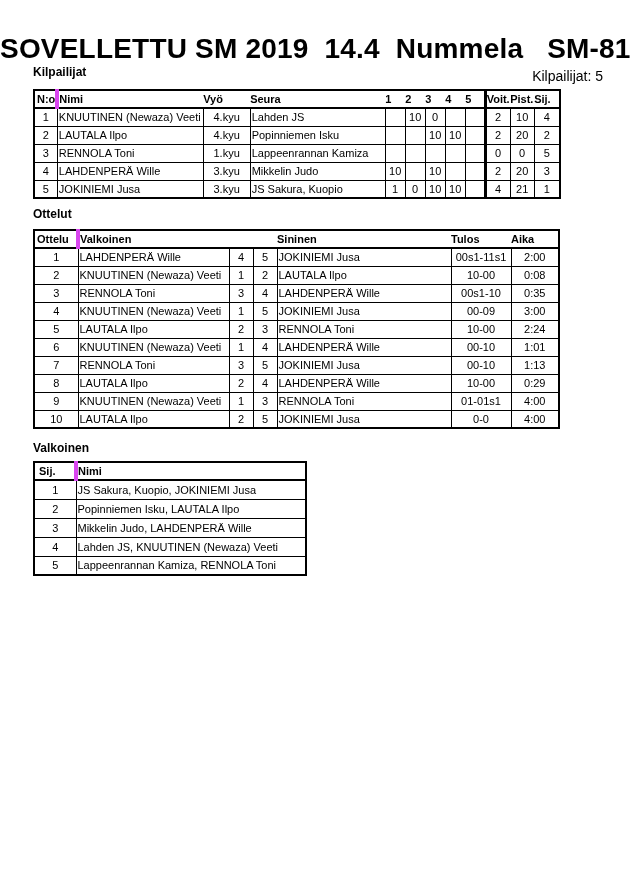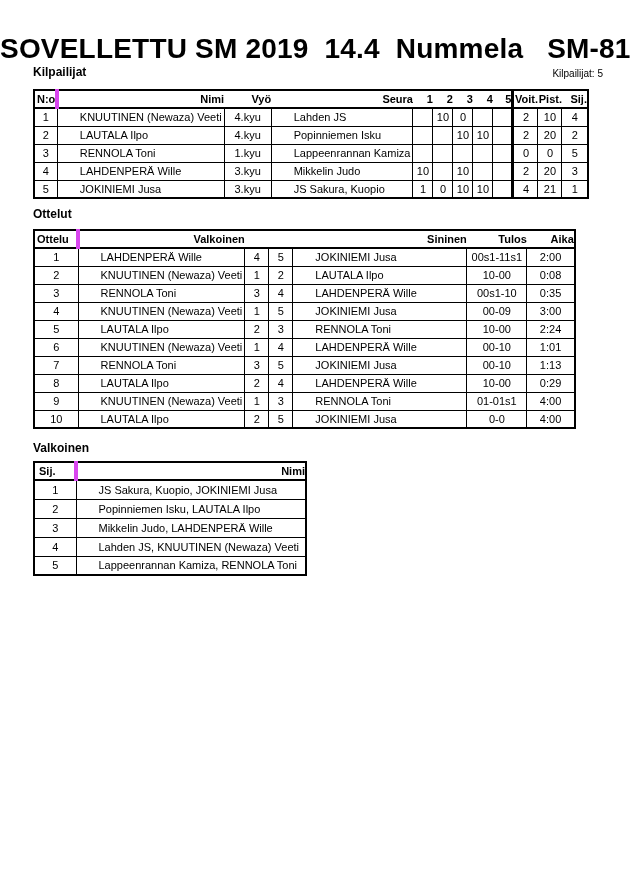--- a/index.html
+++ b/index.html
@@ -21,38 +21,38 @@
   }
   .subhead-row { position:relative; margin-top:4px; height:24px; }
   .caption {
     font-weight:bold; font-size:12px; text-align:left; line-height:15px;
   }
   .cap-competitors { width:522px; margin-left:33px; }
   .cap-matches { width:525px; margin:8px 0 7px 33px; }
   .cap-results { width:272px; margin:12px 0 5px 33px; }
   .competitors-count {
     position:absolute; top:3px; right:27px;
-    font-size:10px; font-weight:normal;
+    font-size:14px; font-weight:normal;
   }
   table {
     border-collapse:collapse; table-layout:fixed;
     margin-left:33px;
     border:2px solid #000;
     font-size:11px;
   }
   th {
     font-weight:bold; border:none; border-bottom:2px solid #000;
-    height:18px; padding:0; text-align:right; overflow:visible; white-space:nowrap;
+    height:18px; padding:0; text-align:left; overflow:visible; white-space:nowrap;
   }
   td {
     border:1px solid #000; height:18px; padding:0 2px;
     overflow:hidden; white-space:nowrap;
   }
   #results-table td { height:19px; }
-  .al { text-align:left; padding-left:22px; }
+  .al { text-align:left; padding-left:1px; }
   .ac { text-align:center; }
   .thickL { border-left:3px solid #000 !important; }
   th.h-first { text-align:left; padding-left:2px; border-right:4px solid #d946ef; }
 </style>
 </head>
 <body>
 
 <div class="page-title">SOVELLETTU SM 2019  14.4  Nummela   SM-81</div>
 
 <div class="subhead-row">

